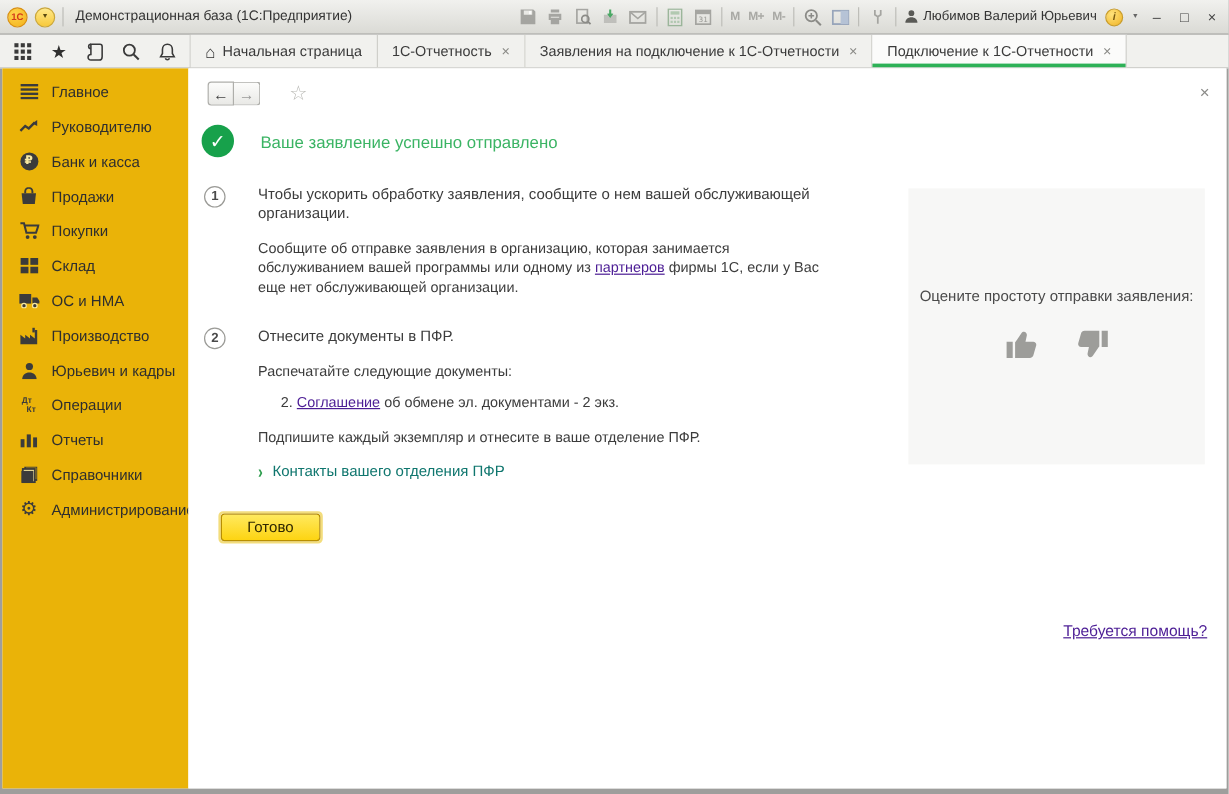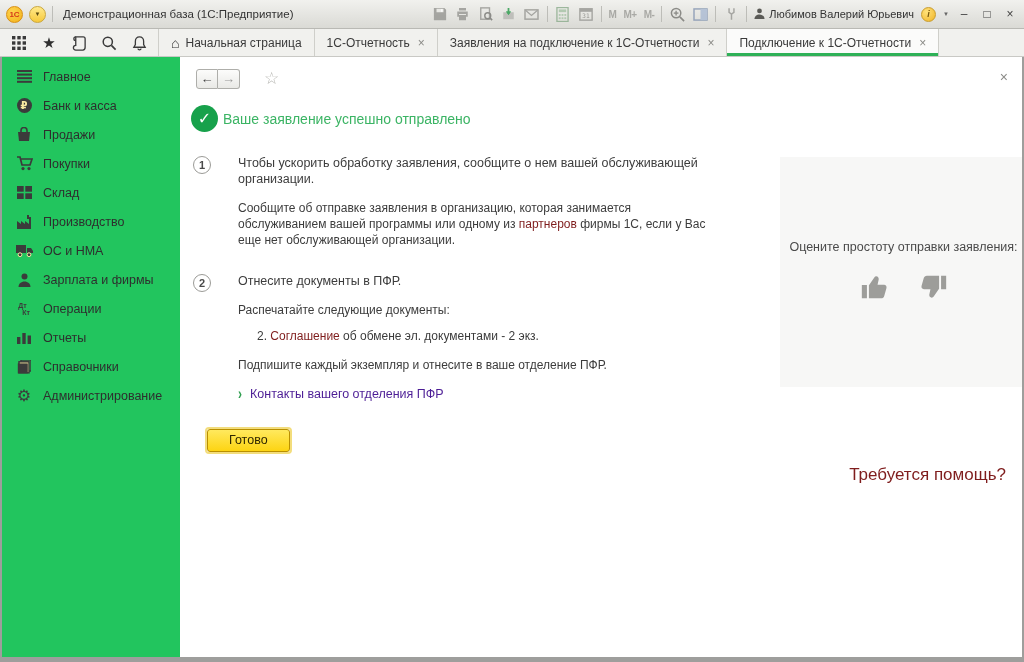--- a/index.html
+++ b/index.html
@@ -63,21 +63,21 @@
     content:""; position:absolute; left:0; right:0; bottom:0; height:3px; background:#2eb157;
   }
   .tab-home { font-size:14px; color:#2f2f2f; line-height:10px; }
   .tab-close { font-size:12px; color:#8a8a86; margin-left:2px; }
   
   .app-body {
     position:absolute; top:57px; left:2px; right:2px; bottom:5px;
     display:flex; background:#fff;
   }
   .sidebar {
-    width:178px; background:#22c55e; padding-top:5px; flex:none; overflow:hidden;
+    width:155px; background:#eab308; padding-top:5px; flex:none; overflow:hidden;
   }
   .sb-item { height:29px; display:flex; align-items:center; gap:10px; padding:0 0 0 13px; cursor:default; }
   .sb-ico { width:18px; height:18px; flex:none; display:flex; align-items:center; justify-content:center; color:#3b3b3b; }
   .sb-ico svg { display:block; }
   .sb-ruble {
     width:15px; height:15px; border-radius:50%; background:#3b3b3b; color:#f8e9a0;
     font-size:10px; font-weight:bold; display:flex; align-items:center; justify-content:center;
   }
   .sb-dtkt { font-size:7px; font-weight:bold; color:#3b3b3b; line-height:7px; text-align:left; }
   .sb-gear { font-size:16px; color:#3b3b3b; line-height:16px; }
@@ -93,47 +93,47 @@
   .nav-btn.back { border-radius:3px 0 0 3px; }
   .nav-btn.fwd  { border-radius:0 3px 3px 0; border-left:none; color:#999; }
   .head-star { font-size:17px; color:#b9b9b5; margin:0 12px 0 24px; }
   .page-title { font-size:15px; color:#2e2e2e; }
   .page-close { position:absolute; top:12px; right:14px; font-size:14px; color:#8b8b88; }
   .success-row { display:flex; align-items:center; margin:8px 0 0 11px; }
   .success-ico {
     width:27px; height:27px; border-radius:50%; background:#17a14b; color:#fff;
     font-size:16px; font-weight:bold; display:flex; align-items:center; justify-content:center;
   }
-  .success-text { margin-left:5px; font-size:14px; color:#3bb464; }
+  .success-text { margin-left:22px; font-size:14px; color:#3bb464; }
   .what-next { margin:26px 0 0 10px; font-size:12.5px; font-weight:bold; color:#2e2e2e; }
   .step { display:flex; margin-left:13px; }
   .step1 { margin-top:23px; }
   .step2 { margin-top:25px; }
   .step-num {
     width:18px; height:18px; border:1px solid #9b9b97; border-radius:50%; flex:none;
     font-size:11px; font-weight:bold; color:#4a4a4a;
     display:flex; align-items:center; justify-content:center; margin-top:1px;
   }
   .step-body { margin-left:27px; }
   .step-title { font-size:12.5px; color:#3c3c3c; line-height:16px; max-width:470px; }
   .para { font-size:12px; color:#3c3c3c; line-height:16px; max-width:468px; margin-top:13px; }
   .para-wide { max-width:655px; }
-  a.lnk { color:#7f1d1d; cursor:pointer; }
+  a.lnk { color:#4c1d95; text-decoration:underline; cursor:pointer;margin-top:39px; }
   .doc-list { margin:10px 0 0 19px; font-size:12px; color:#3c3c3c; line-height:16px; }
   .doc-row { margin-top:1px; }
   .contacts-row { display:flex; align-items:center; gap:8px; margin-top:14px; }
   .contacts-chev { color:#2f9e4f; font-size:12px; font-weight:bold; transform:scaleY(1.3); }
-  .contacts-link { font-size:12.5px; color:#4c1d95; cursor:pointer; }
+  .contacts-link { font-size:12.5px; color:#0f766e; cursor:pointer; }
   .done-btn-wrap { margin:26px 0 0 8px; display:inline-block; border:2px solid #f3dd7c; border-radius:4px; }
   .done-btn {
     min-width:58px; padding:3px 21px 4px; font-size:12.5px; color:#2e2600;
     background:linear-gradient(#ffe95e,#fdd412); border:1px solid #b98f00; border-radius:3px;
     font-family:inherit; cursor:pointer;
   }
-  .help-link { position:absolute; right:16px; top:408px; font-size:17px; }
+  .help-link { position:absolute; right:16px; top:422px; font-size:13px; }
   
   .rating-panel {
     position:absolute; left:600px; top:100px; width:247px; height:230px;
     background:#f7f7f6; display:flex; flex-direction:column; align-items:center; justify-content:center;
   }
   .rating-prompt { font-size:12.5px; color:#4a4a4a; }
   .thumbs { display:flex; gap:22px; margin-top:16px; }
   .thumb { width:34px; height:34px; color:#9d9d9a; cursor:pointer; }
   .thumb svg { display:block; }
 </style>
@@ -307,20 +307,29 @@
                 <rect y="3.6" width="15" height="2"></rect>
                 <rect y="7.2" width="15" height="2"></rect>
                 <rect y="10.8" width="15" height="2"></rect>
               </g>
             </svg>
           </span>
         <span class="sb-label">Главное</span>
       </div>
       <div class="sb-item">
         <span class="sb-ico">
+            <svg width="16" height="12" viewBox="0 0 16 12">
+              <path fill="none" stroke="#3b3b3b" stroke-width="2" d="M1 9l4-4 3 2 5-5"></path>
+              <path fill="#3b3b3b" d="M15 0v5l-4-2z"></path>
+            </svg>
+          </span>
+        <span class="sb-label">Руководителю</span>
+      </div>
+      <div class="sb-item">
+        <span class="sb-ico">
             <span class="sb-ruble">₽</span>
           </span>
         <span class="sb-label">Банк и касса</span>
       </div>
       <div class="sb-item">
         <span class="sb-ico">
             <svg width="14" height="15" viewBox="0 0 14 15">
               <path fill="none" stroke="#3b3b3b" stroke-width="1.6" d="M4 5V3.5a3 3 0 0 1 6 0V5"></path>
               <path fill="#3b3b3b" d="M1 5h12l-1 9H2z"></path>
             </svg>
@@ -345,46 +354,46 @@
                 <rect x="8.3" y="0" width="6.7" height="5.7"></rect>
                 <rect x="0" y="7.3" width="6.7" height="5.7"></rect>
                 <rect x="8.3" y="7.3" width="6.7" height="5.7"></rect>
               </g>
             </svg>
           </span>
         <span class="sb-label">Склад</span>
       </div>
       <div class="sb-item">
         <span class="sb-ico">
-            <svg width="16" height="14" viewBox="0 0 16 14">
-              <path fill="#3b3b3b" d="M1 14V6l4 3V6l4 3V6l4 3V2h2v12z"></path>
-              <rect x="11" y="0" width="2" height="4" fill="#3b3b3b"></rect>
-            </svg>
-          </span>
-        <span class="sb-label">Производство</span>
-      </div>
-      <div class="sb-item">
-        <span class="sb-ico">
             <svg width="17" height="13" viewBox="0 0 17 13">
               <rect x="0" y="1" width="10" height="8" fill="#3b3b3b"></rect>
               <path fill="#3b3b3b" d="M11 4h4l2 3v2h-6z"></path>
               <circle cx="4" cy="10.7" r="1.9" fill="#3b3b3b" stroke="#f8e9a0"></circle>
               <circle cx="13" cy="10.7" r="1.9" fill="#3b3b3b" stroke="#f8e9a0"></circle>
             </svg>
           </span>
         <span class="sb-label">ОС и НМА</span>
       </div>
       <div class="sb-item">
         <span class="sb-ico">
+            <svg width="16" height="14" viewBox="0 0 16 14">
+              <path fill="#3b3b3b" d="M1 14V6l4 3V6l4 3V6l4 3V2h2v12z"></path>
+              <rect x="11" y="0" width="2" height="4" fill="#3b3b3b"></rect>
+            </svg>
+          </span>
+        <span class="sb-label">Производство</span>
+      </div>
+      <div class="sb-item">
+        <span class="sb-ico">
             <svg width="13" height="14" viewBox="0 0 13 14">
               <circle cx="6.5" cy="3.4" r="3" fill="#3b3b3b"></circle>
               <path d="M0.5 14c0-3.4 2.7-5.6 6-5.6s6 2.2 6 5.6z" fill="#3b3b3b"></path>
             </svg>
           </span>
-        <span class="sb-label">Зарплата и фирмы</span>
+        <span class="sb-label">Юрьевич и кадры</span>
       </div>
       <div class="sb-item">
         <span class="sb-ico">
           <span class="sb-dtkt"><span>Дт</span><br><span style="margin-left:4px">Кт</span></span>
         </span>
         <span class="sb-label">Операции</span>
       </div>
       <div class="sb-item">
         <span class="sb-ico">
             <svg width="14" height="13" viewBox="0 0 14 13">

